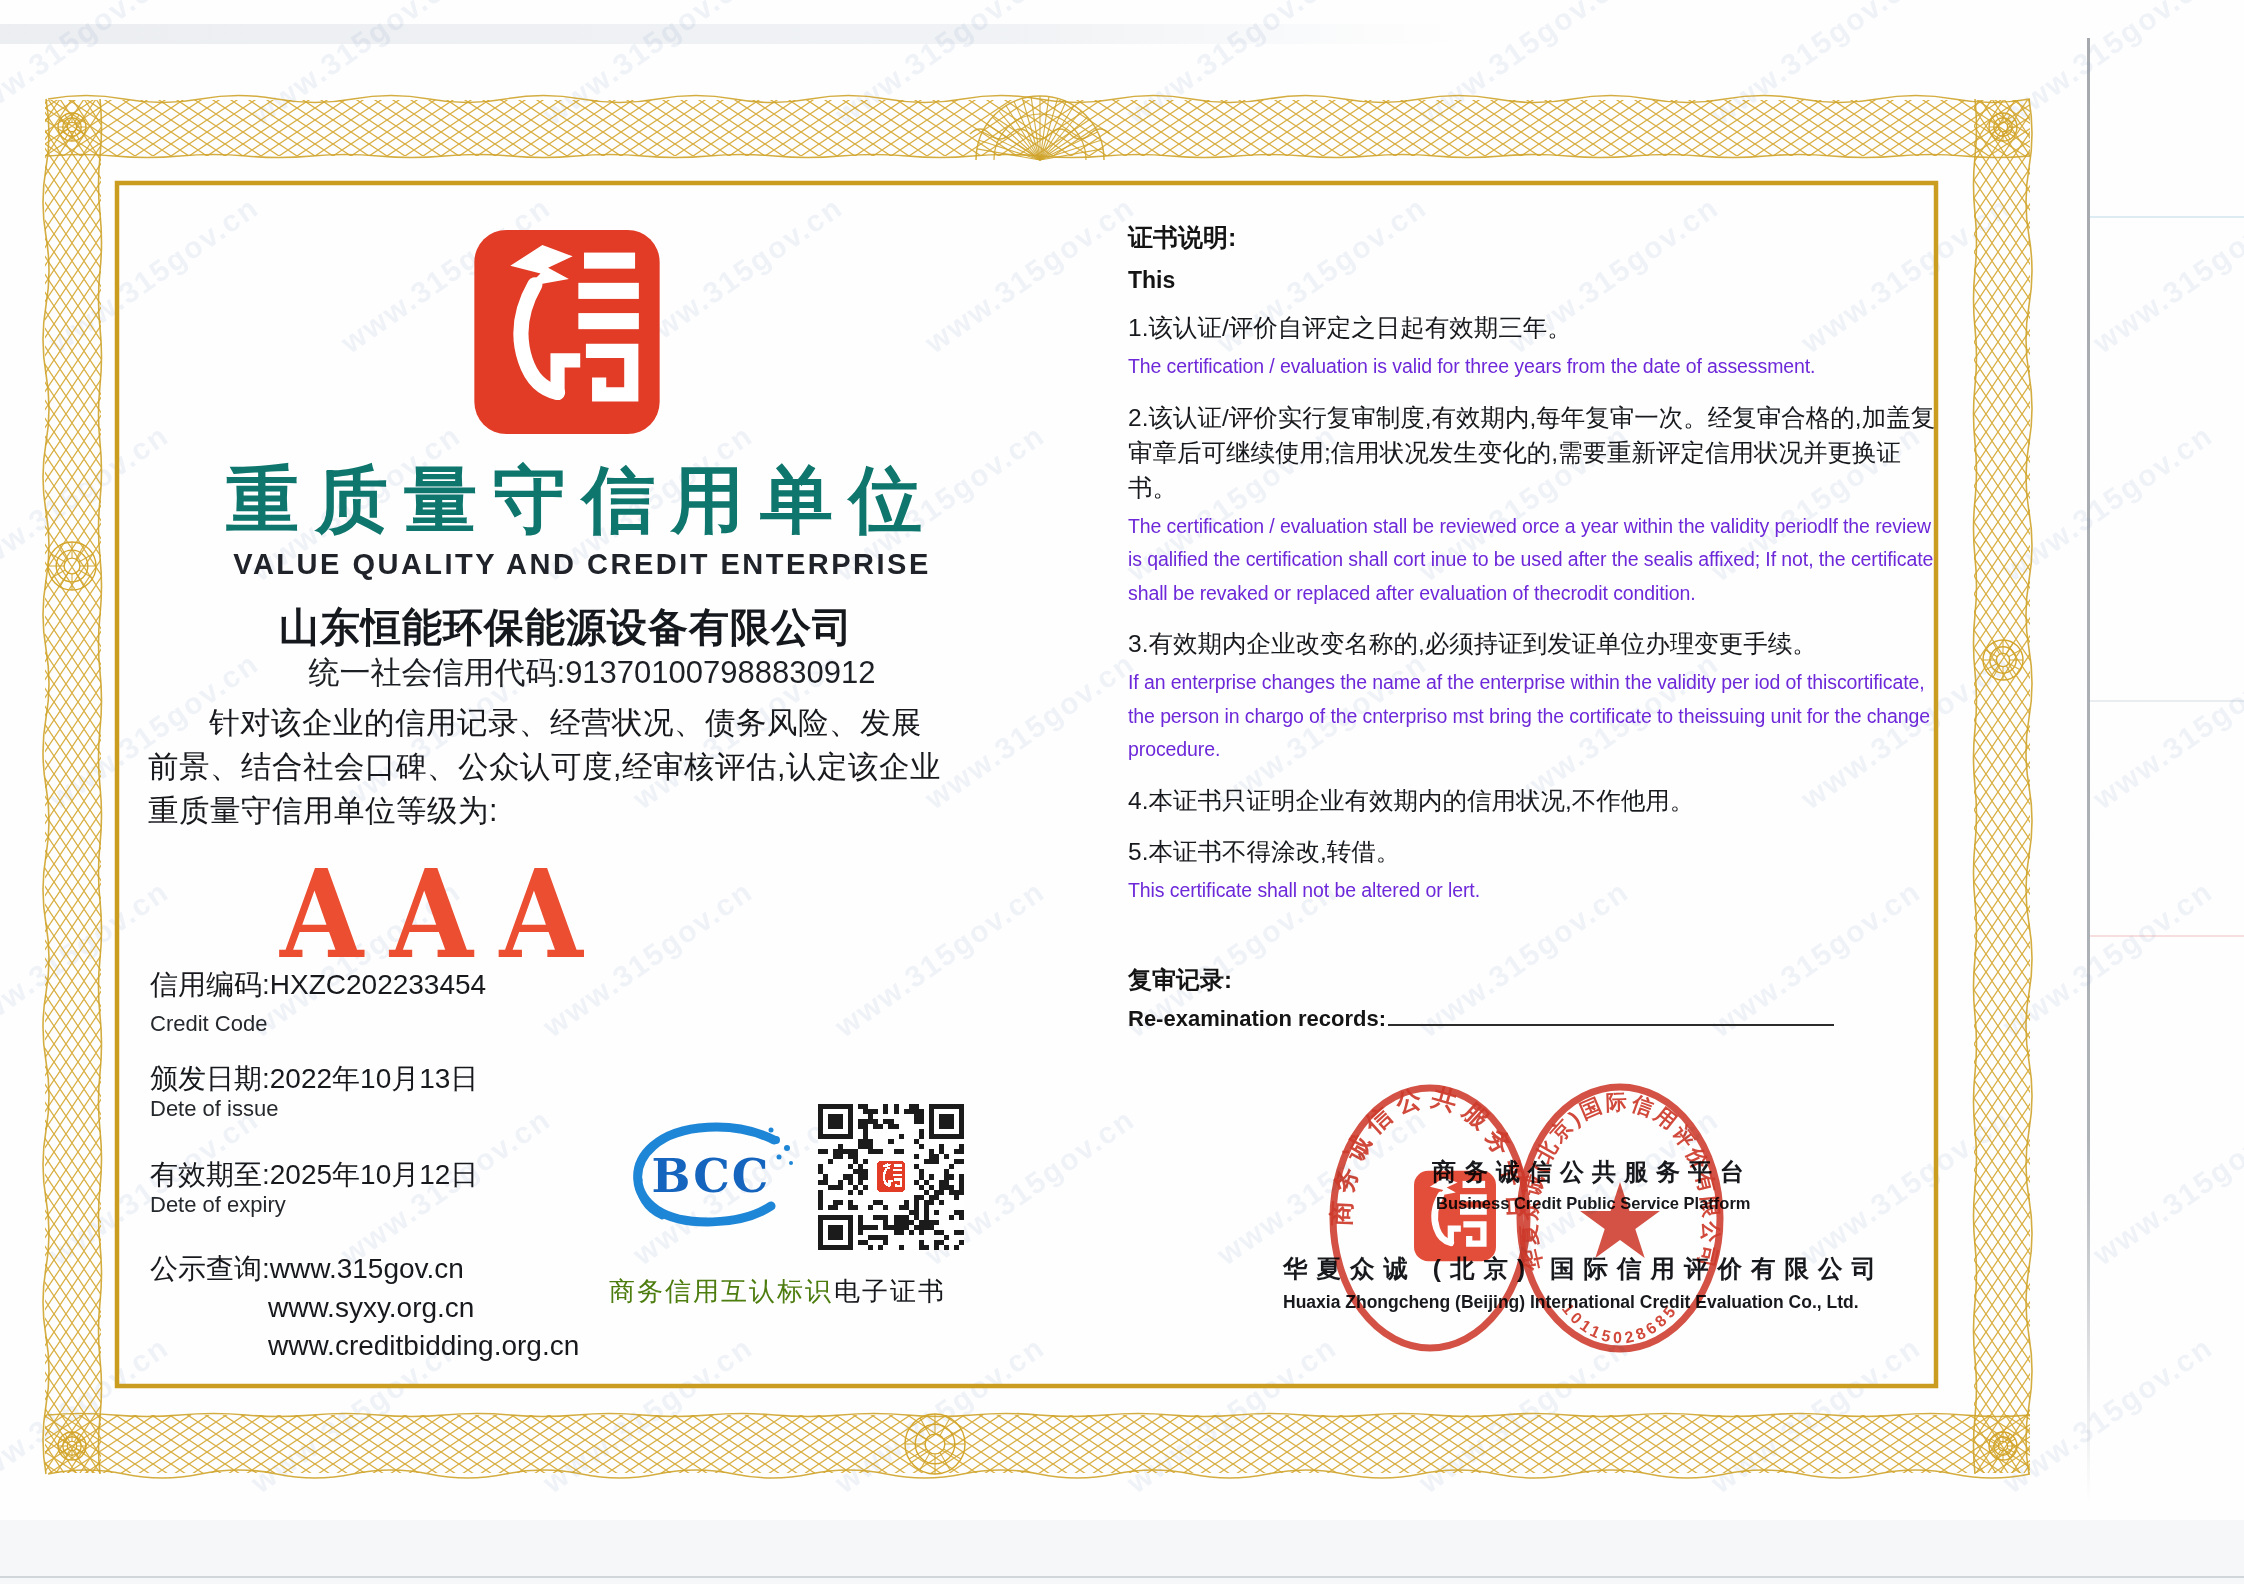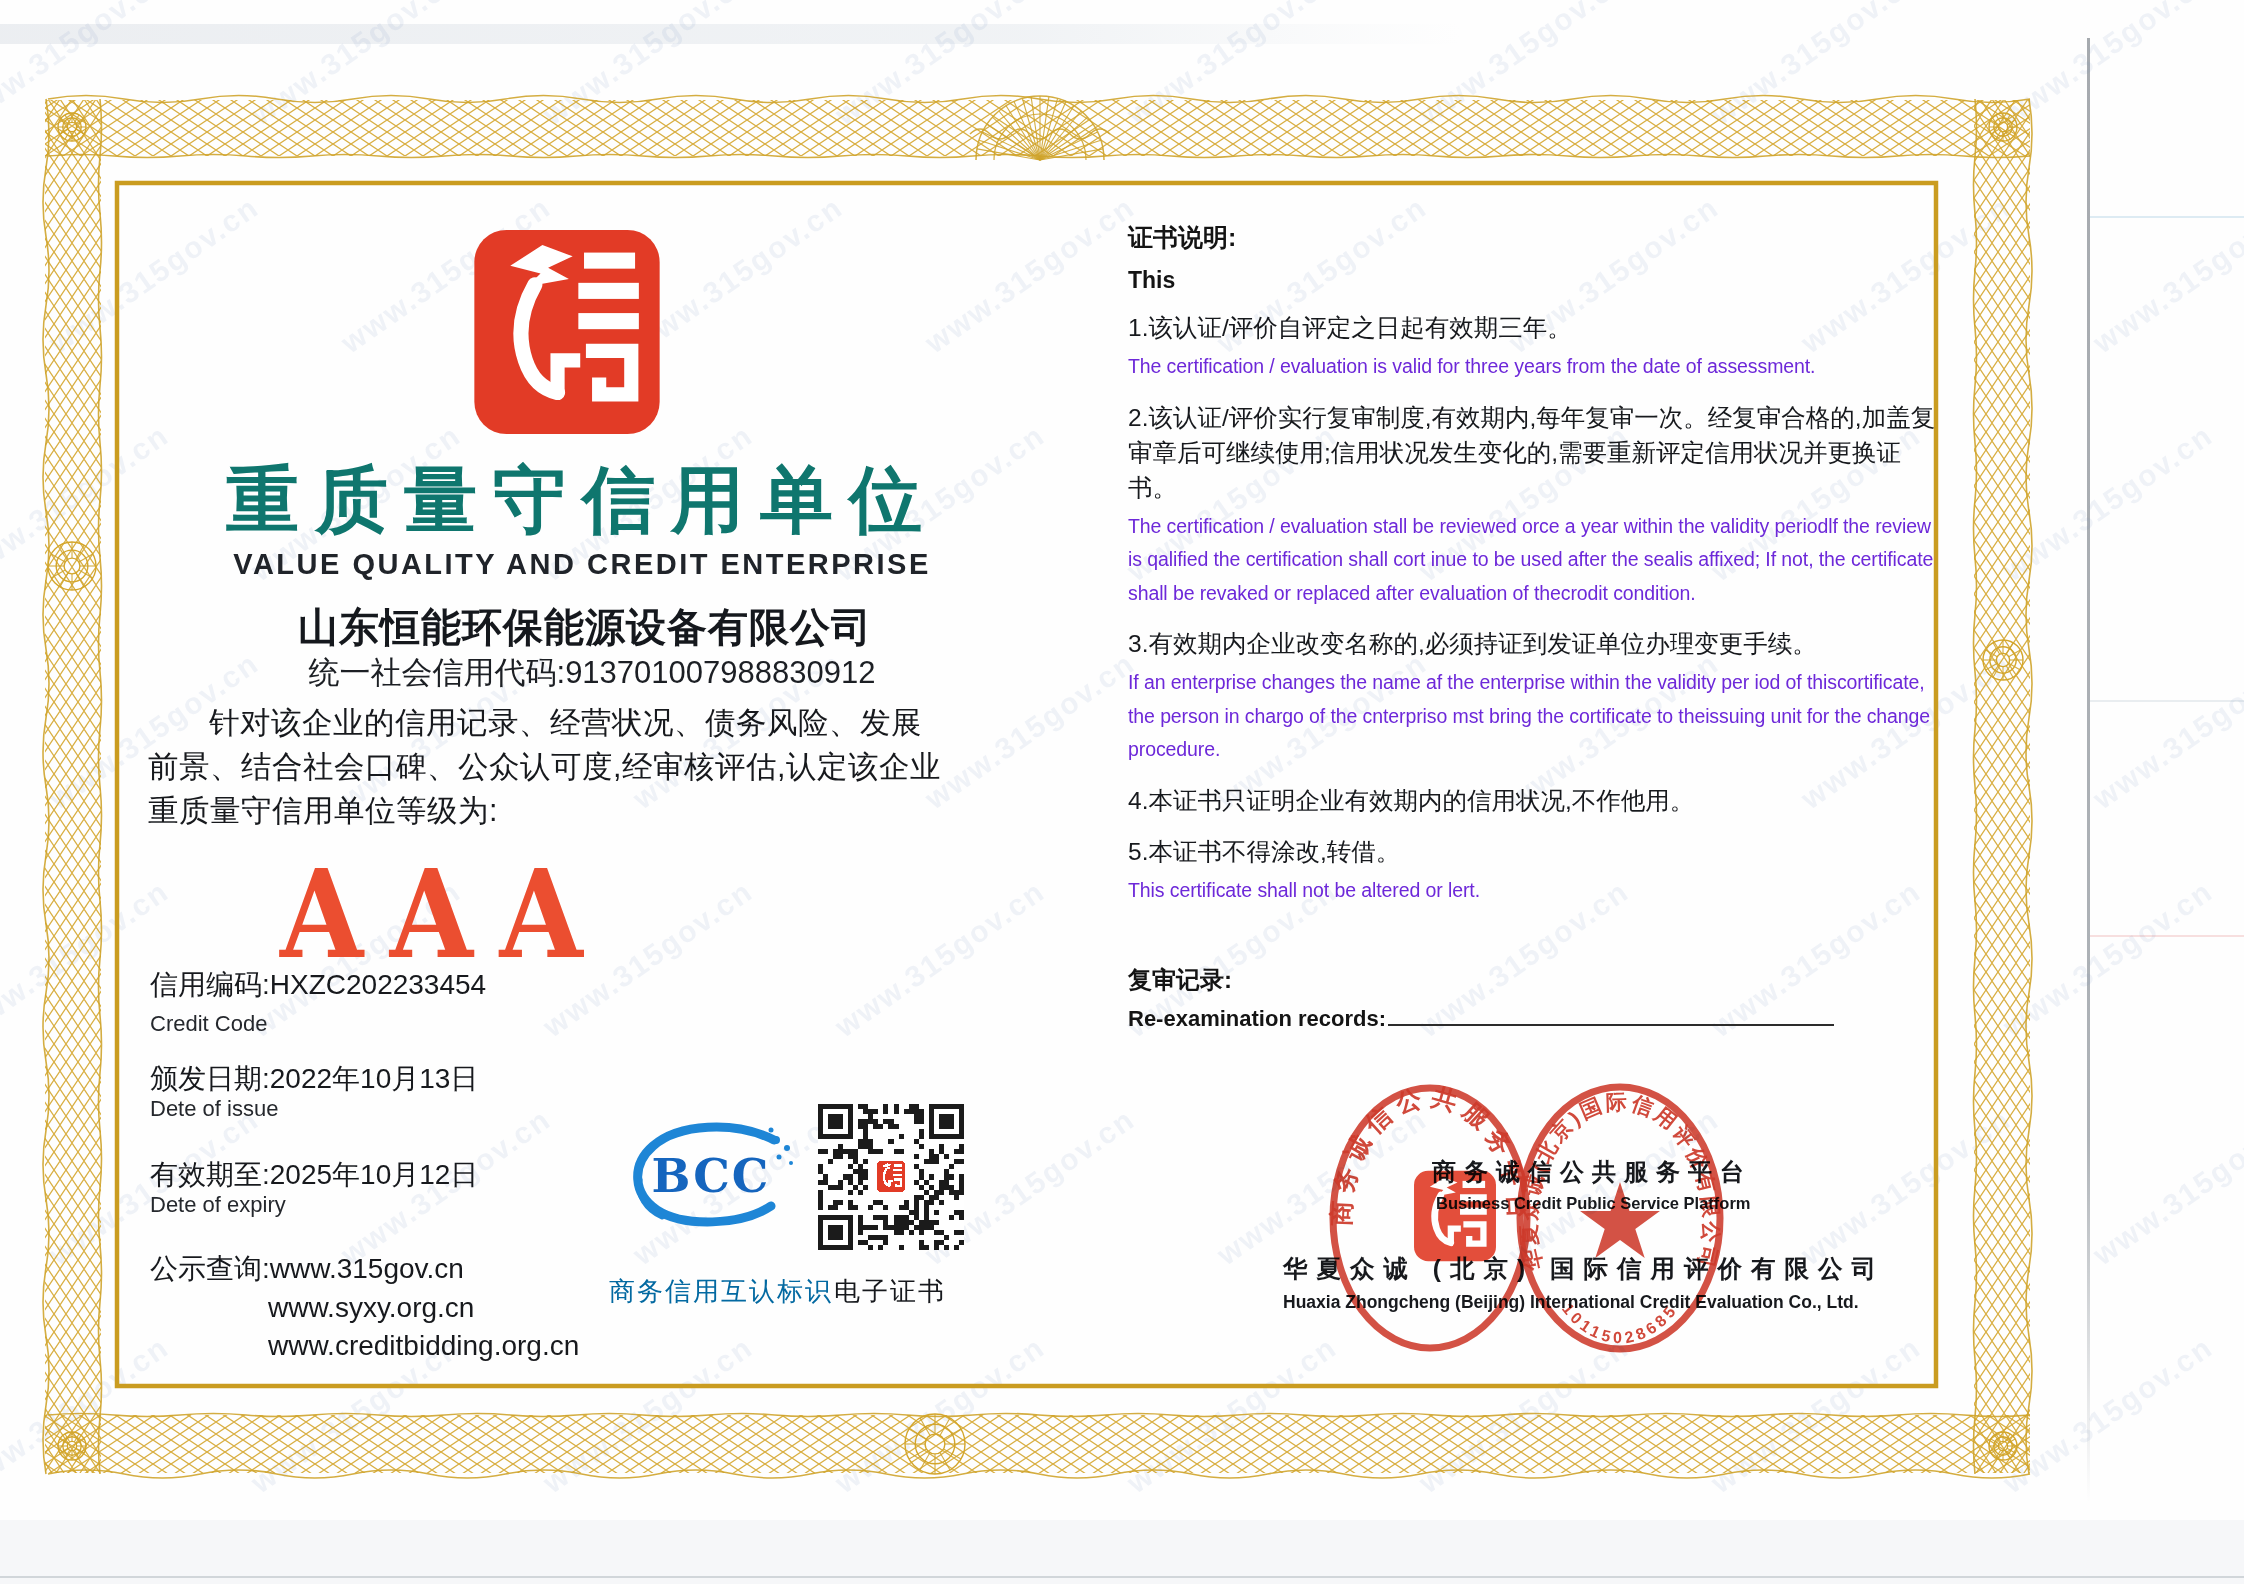--- a/index.html
+++ b/index.html
@@ -17,41 +17,41 @@
   
   #watermarks{left:0;top:0;width:100%;height:100%;pointer-events:none;}
   #watermarks span{position:absolute;font-weight:bold;font-size:30px;letter-spacing:2px;
      color:rgba(122,150,188,0.11);transform:rotate(-35deg);white-space:nowrap;}
   
   #border-svg{left:0;top:0;}
   
   .title-zh{left:115px;top:452px;width:934px;text-align:center;font-family:"DejaVu Serif","Liberation Serif",serif;
      font-weight:bold;font-size:73px;letter-spacing:16px;color:#0f766e;}
   .title-en{left:115px;top:548px;width:934px;text-align:center;font-weight:600;font-size:29px;letter-spacing:2.5px;color:#20242a;}
-  .company{left:118px;top:600px;width:934px;text-align:center;font-weight:bold;font-size:40px;letter-spacing:1px;color:#15181d;}
+  .company{left:99px;top:600px;width:934px;text-align:center;font-weight:bold;font-size:40px;letter-spacing:1px;color:#15181d;}
   .uscc{left:125px;top:652px;width:934px;text-align:center;font-size:31px;color:#1c1f24;}
   .paragraph{left:148px;top:700px;width:802px;font-size:30.5px;line-height:44px;text-indent:2em;
      letter-spacing:0.5px;color:#17191d;font-weight:500;}
   .rating{left:280px;top:842px;font-family:"DejaVu Serif","Liberation Serif",serif;font-weight:bold;
      font-size:122px;letter-spacing:30px;color:#EB4E30;transform:scaleX(.88);transform-origin:left top;}
   .zh-line{font-size:28px;color:#17191d;font-weight:500;}
   .en-sub{font-size:22px;color:#25282d;}
   .cc-zh{left:150px;top:966px;}
   .cc-en{left:150px;top:1002px;margin-top:9px;}
   .issue-zh{left:150px;top:1060px;}
   .issue-en{left:150px;top:1096px;}
   .exp-zh{left:150px;top:1156px;}
   .exp-en{left:150px;top:1192px;}
   .query-zh{left:150px;top:1250px;}
   .url2{left:268px;top:1292px;}
   .url3{left:268px;top:1330px;}
   
   #bcc-logo{left:622px;top:1118px;}
   #qr-code{left:818px;top:1104px;}
-  .bcc-label{left:596px;top:1274px;width:250px;text-align:center;font-size:26px;letter-spacing:2px;color:#0369a1;}
+  .bcc-label{left:596px;top:1274px;width:250px;text-align:center;font-size:26px;letter-spacing:2px;color:#4d7c0f;}
   .qr-label{left:800px;top:1274px;width:180px;text-align:center;font-size:26px;letter-spacing:2px;color:#17191d;}
   
   .notes{left:1128px;top:222px;width:812px;}
   .n-h-zh{margin:0;font-size:25px;font-weight:bold;line-height:30px;color:#141414;}
   .n-h-en{margin:14px 0 0 0;font-size:23px;font-weight:bold;line-height:28px;color:#141414;}
   .n-zh{margin:16px 0 5px 0;font-size:24.5px;line-height:35px;color:#17191d;font-weight:500;}
   .n-en{margin:0;font-size:19.5px;line-height:33.5px;letter-spacing:-0.1px;color:#6d28d9;}
   .review-zh{left:1128px;top:964px;font-size:24px;font-weight:bold;color:#141414;}
   .review-en{left:1128px;top:1006px;font-size:22px;font-weight:bold;color:#141414;}
   .review-line{display:inline-block;width:446px;border-bottom:2px solid #2c2c2c;height:18px;margin-left:2px;}

